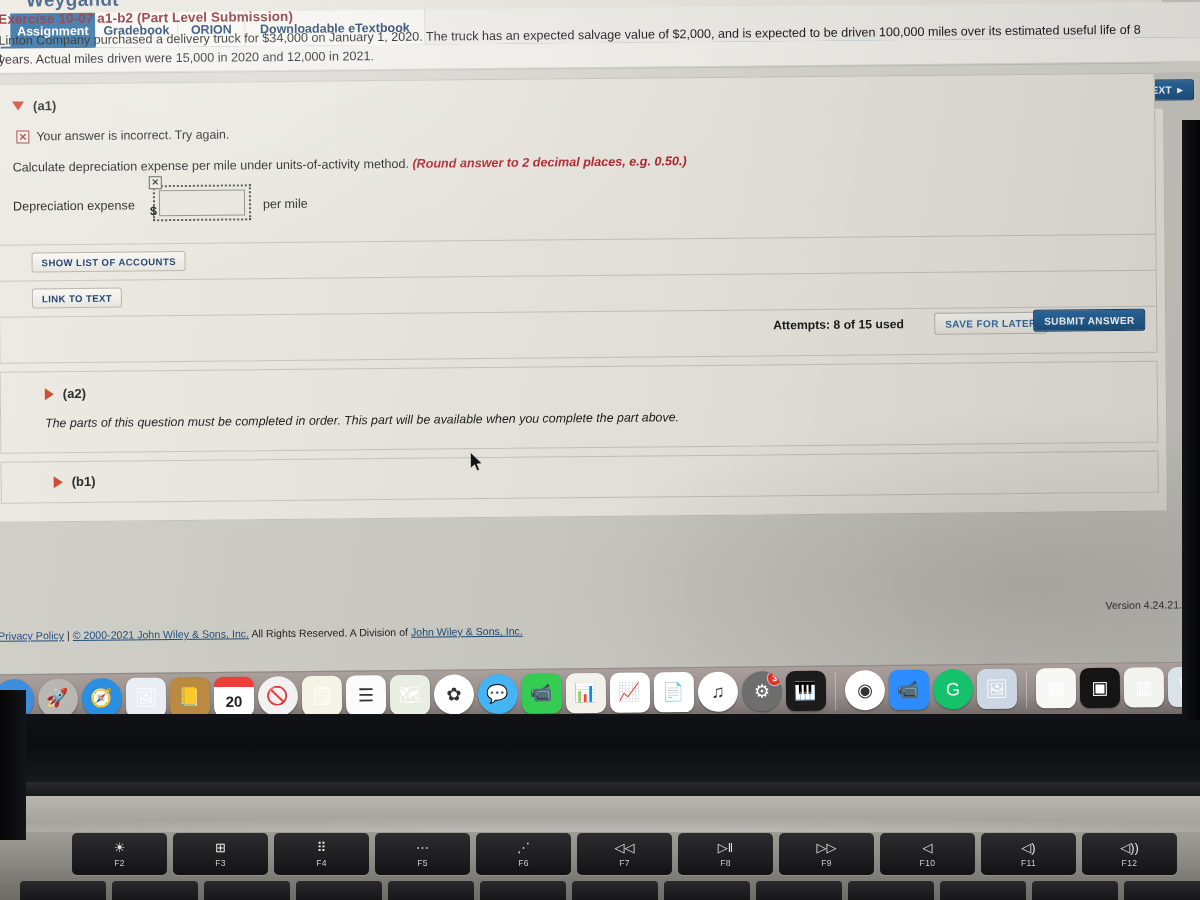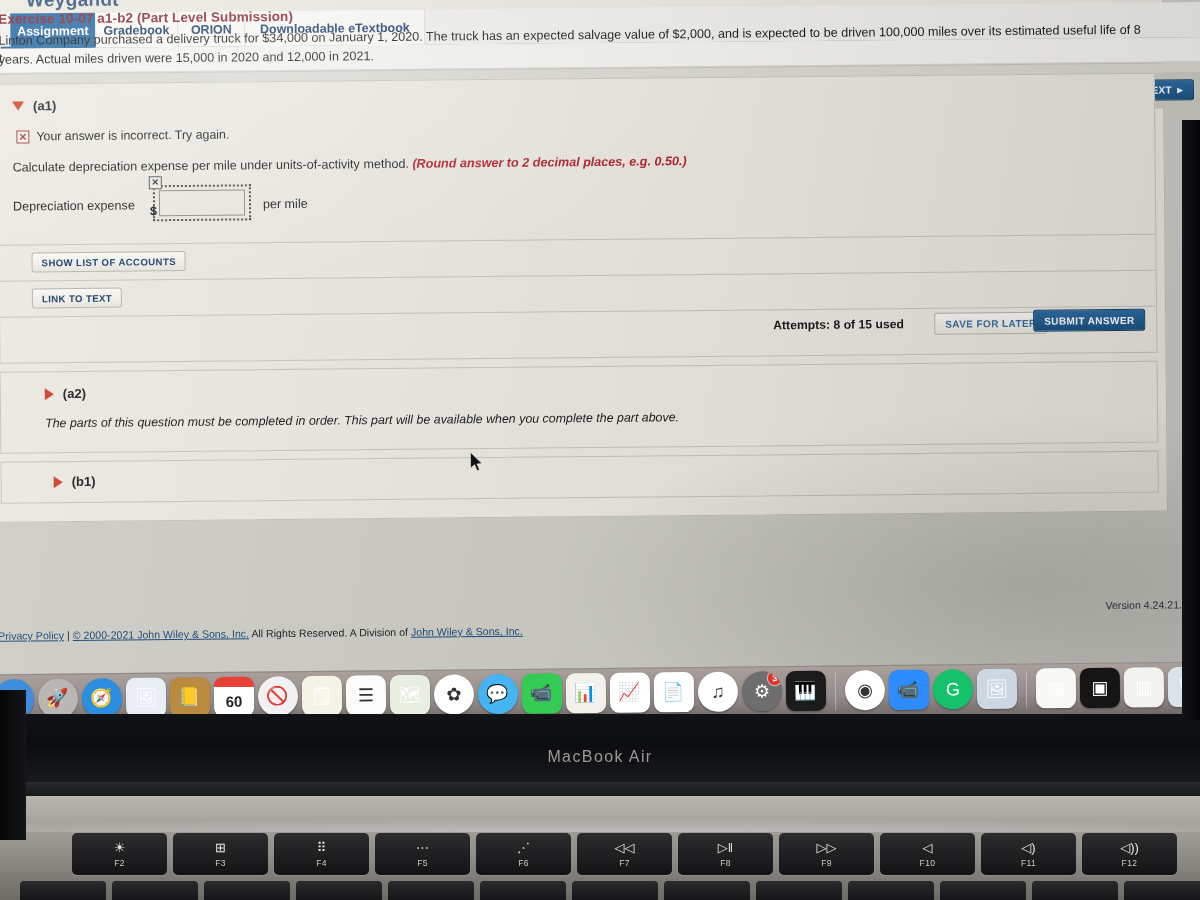--- a/index.html
+++ b/index.html
@@ -411,21 +411,21 @@
     </svg>
   </div>
 
   <div class="dock-wrap">
     <div class="dock-items" id="dock-items">
         <div class="dock-icon round" style="background: rgb(62, 142, 222); color: rgb(255, 255, 255);">☺</div>
         <div class="dock-icon round" style="background: rgb(185, 183, 180); color: rgb(255, 255, 255);">🚀</div>
         <div class="dock-icon round" style="background: rgb(42, 143, 224); color: rgb(255, 255, 255);">🧭</div>
         <div class="dock-icon" style="background: rgb(233, 238, 245); color: rgb(255, 255, 255);">🖼</div>
         <div class="dock-icon" style="background: rgb(185, 138, 63); color: rgb(255, 255, 255);">📒</div>
-        <div class="dock-icon" style="background: linear-gradient(rgb(233, 64, 58) 0%, rgb(233, 64, 58) 26%, rgb(255, 255, 255) 26%, rgb(255, 255, 255) 100%); color: rgb(34, 34, 34); font-weight: bold; font-size: 15px; padding-top: 8px;">60</div>
+        <div class="dock-icon" style="background: linear-gradient(rgb(233, 64, 58) 0%, rgb(233, 64, 58) 26%, rgb(255, 255, 255) 26%, rgb(255, 255, 255) 100%); color: rgb(34, 34, 34); font-weight: bold; font-size: 15px; padding-top: 8px;">20</div>
         <div class="dock-icon round" style="background: rgb(241, 241, 241); color: rgb(255, 255, 255);">🚫</div>
         <div class="dock-icon" style="background: rgb(245, 242, 230); color: rgb(255, 255, 255);">🗒</div>
         <div class="dock-icon" style="background: rgb(251, 251, 251); color: rgb(51, 51, 51);">☰</div>
         <div class="dock-icon" style="background: rgb(233, 238, 227); color: rgb(255, 255, 255);">🗺</div>
         <div class="dock-icon round" style="background: rgb(255, 255, 255); color: rgb(51, 51, 51);">✿</div>
         <div class="dock-icon round" style="background: rgb(68, 180, 243); color: rgb(255, 255, 255);">💬</div>
         <div class="dock-icon" style="background: rgb(53, 204, 84); color: rgb(255, 255, 255);">📹</div>
         <div class="dock-icon" style="background: rgb(242, 241, 236); color: rgb(51, 51, 51);">📊</div>
         <div class="dock-icon" style="background: rgb(255, 255, 255); color: rgb(51, 51, 51);">📈</div>
         <div class="dock-icon" style="background: rgb(255, 255, 255); color: rgb(51, 51, 51);">📄</div>
@@ -439,21 +439,20 @@
         <div class="dock-icon" style="background: rgb(205, 215, 228); color: rgb(255, 255, 255);">🖼</div>
         <div class="dock-sep"></div>
         <div class="dock-icon" style="background: rgb(247, 247, 244); color: rgb(255, 255, 255);">▤</div>
         <div class="dock-icon" style="background: rgb(21, 21, 21); color: rgb(255, 255, 255);">▣</div>
         <div class="dock-icon" style="background: rgb(242, 242, 239); color: rgb(255, 255, 255);">▥</div>
         <div class="dock-icon" style="background: rgb(219, 226, 232); color: rgb(255, 255, 255);">🗑</div>
       </div>
   </div>
 
   <div class="bezel"></div>
-  <div class="macbook-label">MacBook Air</div>
   <div class="hinge"></div>
   <div class="deck"></div>
   <div class="deck-curve"></div>
 
   <div class="keyrow" id="keyrow">
       <div class="key" style="left: 72px; width: 95px;">
         <div class="glyph">☀</div>
         <div class="fname">F2</div>
       </div>
       <div class="key" style="left: 173px; width: 95px;">

